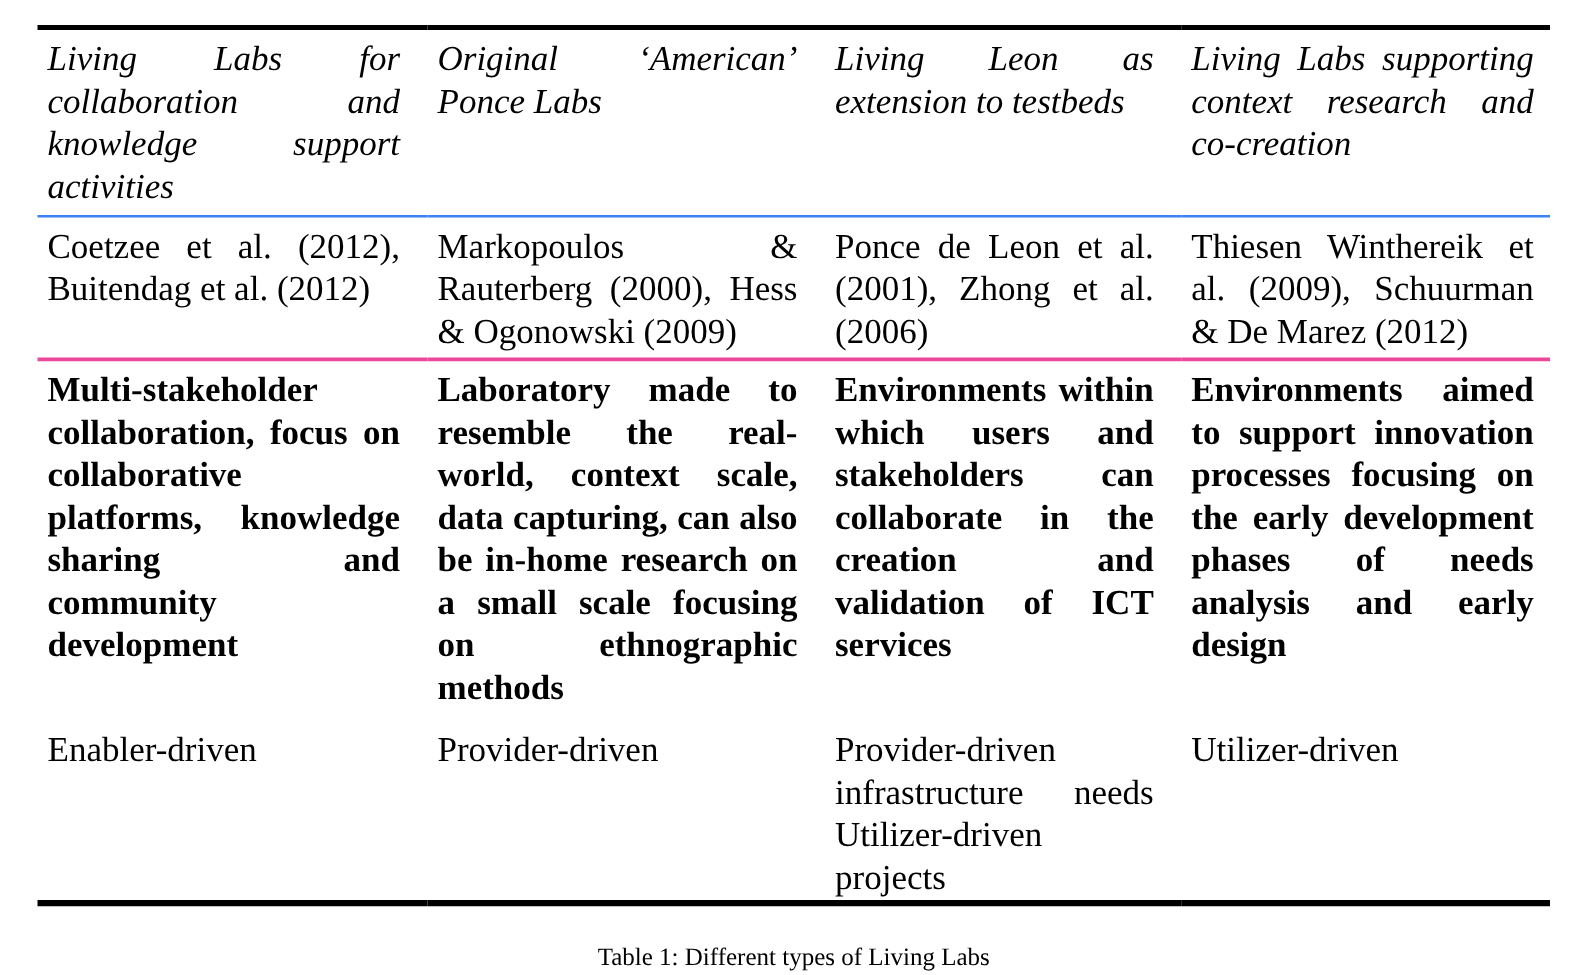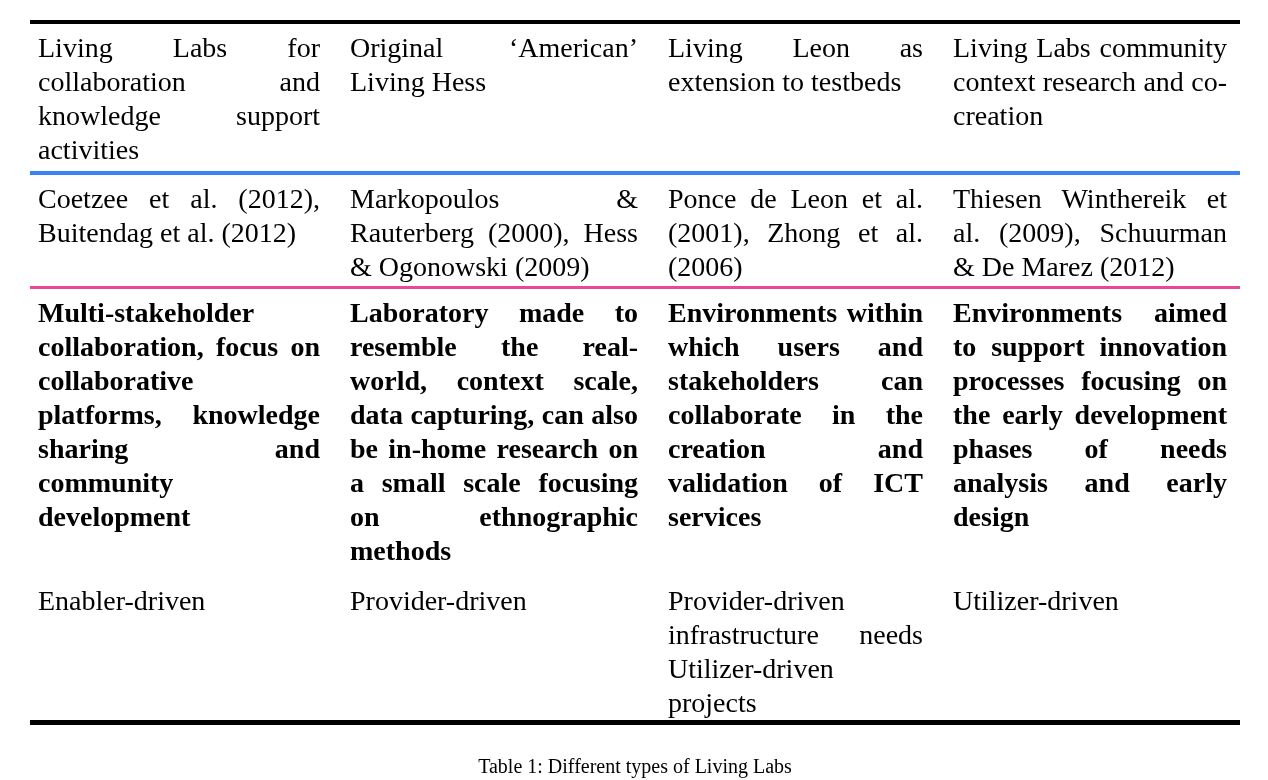--- a/index.html
+++ b/index.html
@@ -35,22 +35,23 @@
   col.c4 { width: 295px; }
   td {
     vertical-align: top;
     text-align: justify;
     font-size: 28px;
     line-height: 34px;
     padding: 7px 22px 0 8px;
   }
   td:last-child { padding-right: 13px; }
   tr.header-row td {
+    font-style: italic;
     height: 151px;
-    border-bottom: 4px solid #3b82f6;
+    border-bottom: 2px solid #3b82f6;
   }
   tr.citations-row td {
     height: 114px;
     border-bottom: 3px solid #ec4899;
   }
   tr.description-row td {
     height: 290px;
     font-weight: bold;
   }
   tr.driver-row td {
@@ -71,23 +72,23 @@
   <table class="ll-table">
     <colgroup>
       <col class="c1">
         <col class="c2">
         <col class="c3">
         <col class="c4">
     </colgroup>
     <tbody>
       <tr class="header-row">
         <td>Living Labs for collaboration and knowledge support activities</td>
-        <td>Original ‘American’ Living Hess</td>
+        <td>Original ‘American’ Ponce Labs</td>
         <td>Living Leon as extension to testbeds</td>
-        <td>Living Labs community context research and co-creation</td>
+        <td>Living Labs supporting context research and co-creation</td>
       </tr>
       <tr class="citations-row">
         <td>Coetzee et al. (2012), Buitendag et al. (2012)</td>
         <td>Markopoulos &amp; Rauterberg (2000), Hess &amp; Ogonowski (2009)</td>
         <td>Ponce de Leon et al. (2001), Zhong et al. (2006)</td>
         <td>Thiesen Winthereik et al. (2009), Schuurman &amp; De Marez (2012)</td>
       </tr>
       <tr class="description-row">
         <td>Multi-stakeholder collaboration, focus on collaborative platforms, knowledge sharing and community development</td>
         <td>Laboratory made to resemble the real-world, context scale, data capturing, can also be in-home research on a small scale focusing on ethnographic methods</td>

